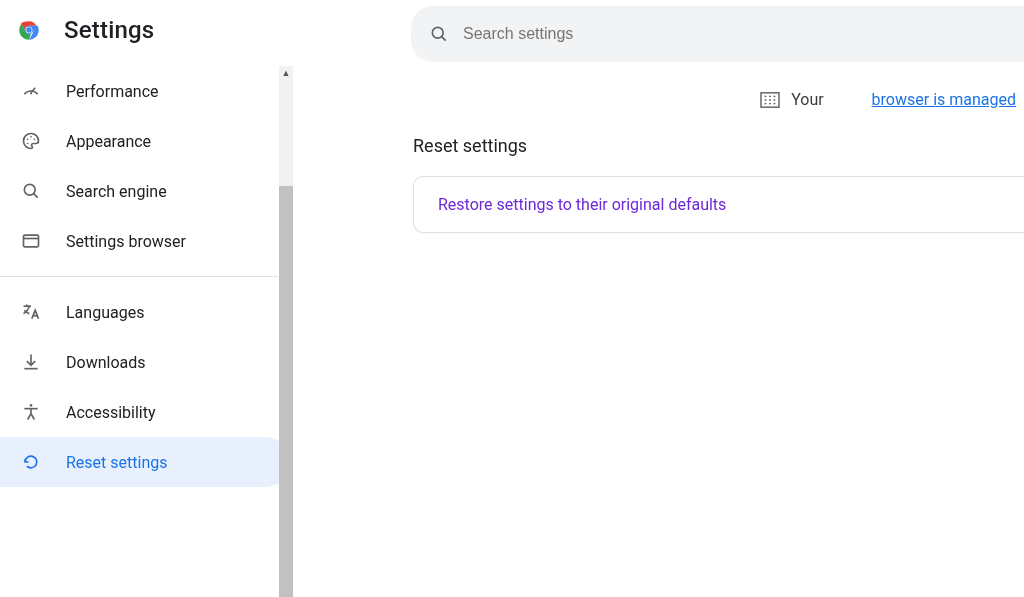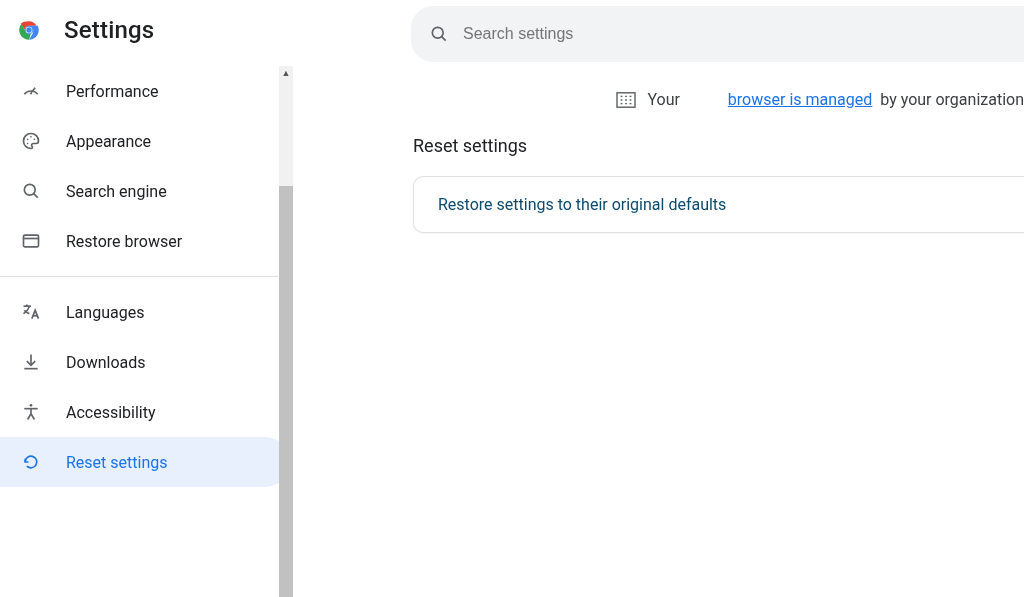--- a/index.html
+++ b/index.html
@@ -163,21 +163,21 @@
     border-radius: 10px 0 0 10px;
     background: #fff;
     box-shadow: 0 1px 1px rgba(0,0,0,0.03);
     border-right: none;
   }
   .card-row {
     display: flex;
     align-items: center;
     padding: 18px 24px;
     font-size: 16px;
-    color: #0c4a6e;
+    color: #6d28d9;
     cursor: pointer;
     text-align: center;
   }
 </style>
 </head>
 <body>
 
 <div class="container">
   <div class="sidebar">
     <div class="header">
@@ -233,21 +233,21 @@
           <span>Search engine</span>
         </div>
 
         <div class="nav-item">
           <span class="icon">
             <svg viewBox="0 0 24 24" width="20" height="20" fill="none" stroke-width="2">
               <rect x="3" y="5" width="18" height="14" rx="1.5"></rect>
                 <line x1="3" y1="9" x2="21" y2="9"></line>
             </svg>
           </span>
-          <span>Restore browser</span>
+          <span>Settings browser</span>
         </div>
 
 
         <div class="divider"></div>
 
         <div class="nav-item">
           <span class="icon">
             <svg viewBox="0 0 24 24" width="20" height="20" fill="none" stroke-width="2">
               <path d="M3 5h9"></path>
                 <path d="M7 3v2"></path>
@@ -325,21 +325,20 @@
           <line x1="6" y1="10" x2="8" y2="10"></line>
             <line x1="11" y1="10" x2="13" y2="10"></line>
             <line x1="16" y1="10" x2="18" y2="10"></line>
           <line x1="6" y1="14" x2="8" y2="14"></line>
             <line x1="11" y1="14" x2="13" y2="14"></line>
             <line x1="16" y1="14" x2="18" y2="14"></line>
         </svg>
       </span>
       <span>Your</span>&nbsp;
       <span class="managed-link">browser is managed</span>&nbsp;
-      <span>by your organization</span>
     </div>
 
     <div class="section-title">Reset settings</div>
 
     <div class="card">
       <div class="card-row">
         <span>Restore settings to their original defaults</span>
       </div>
     </div>
   </div>

